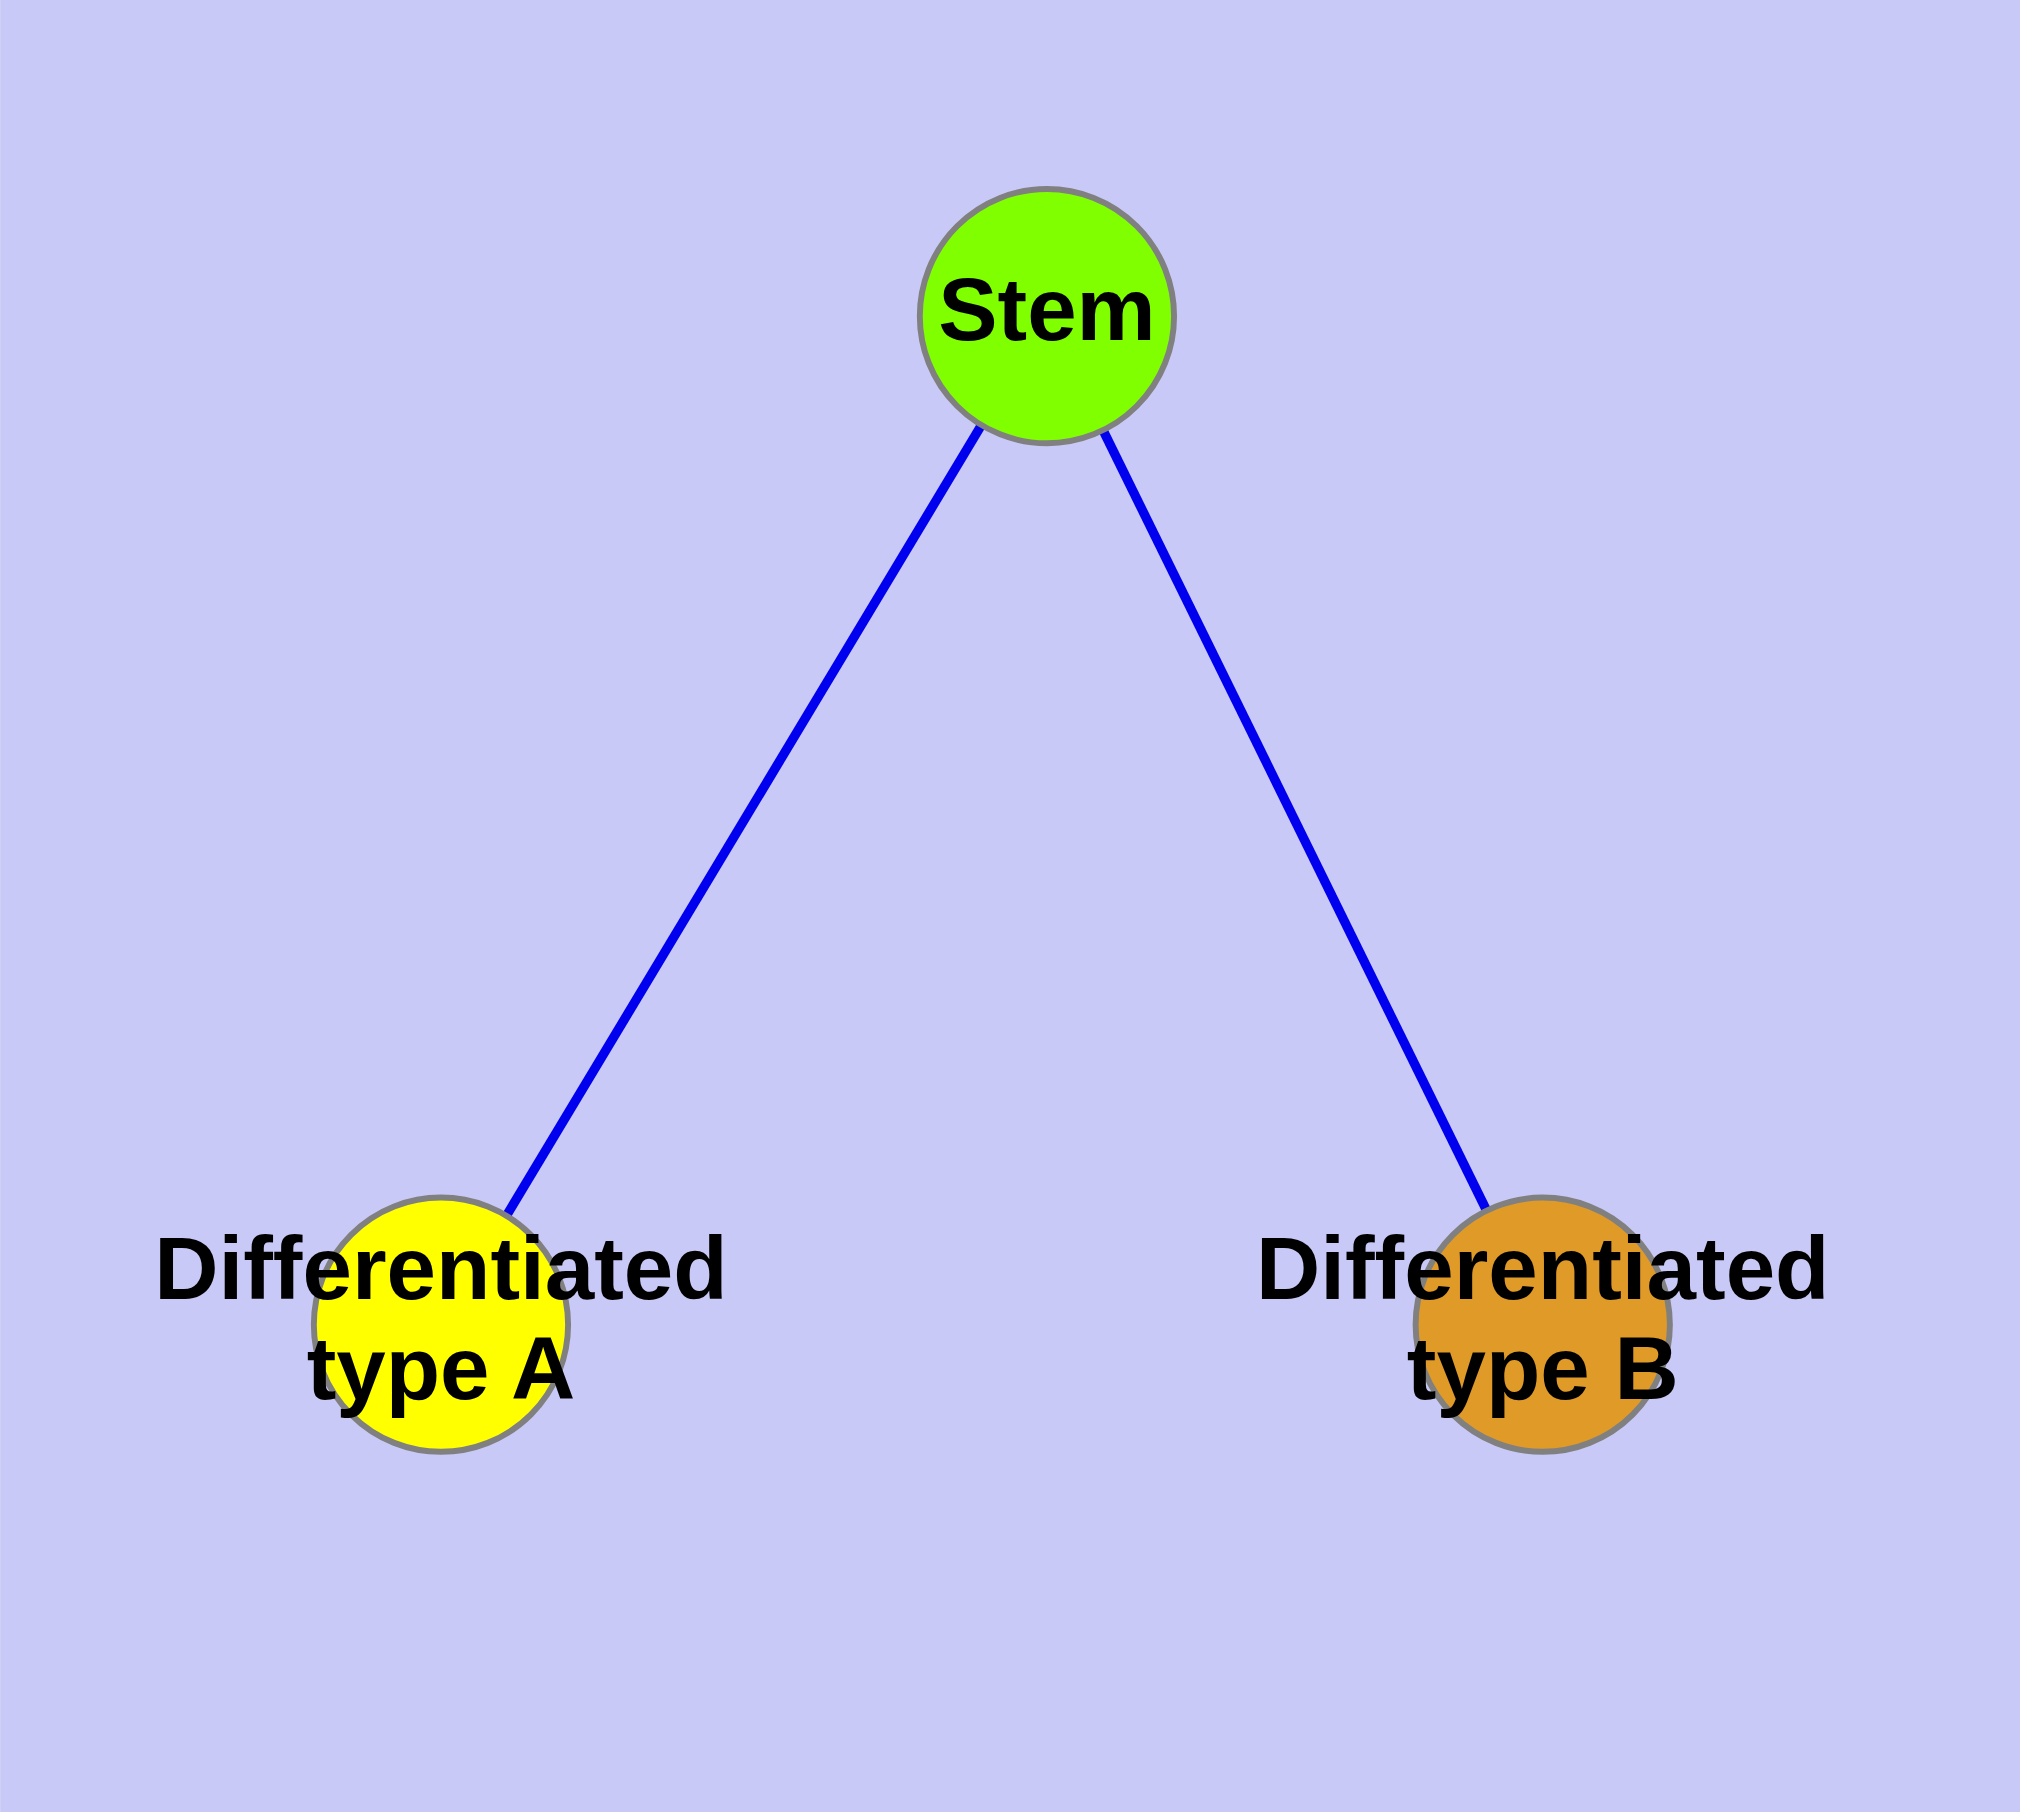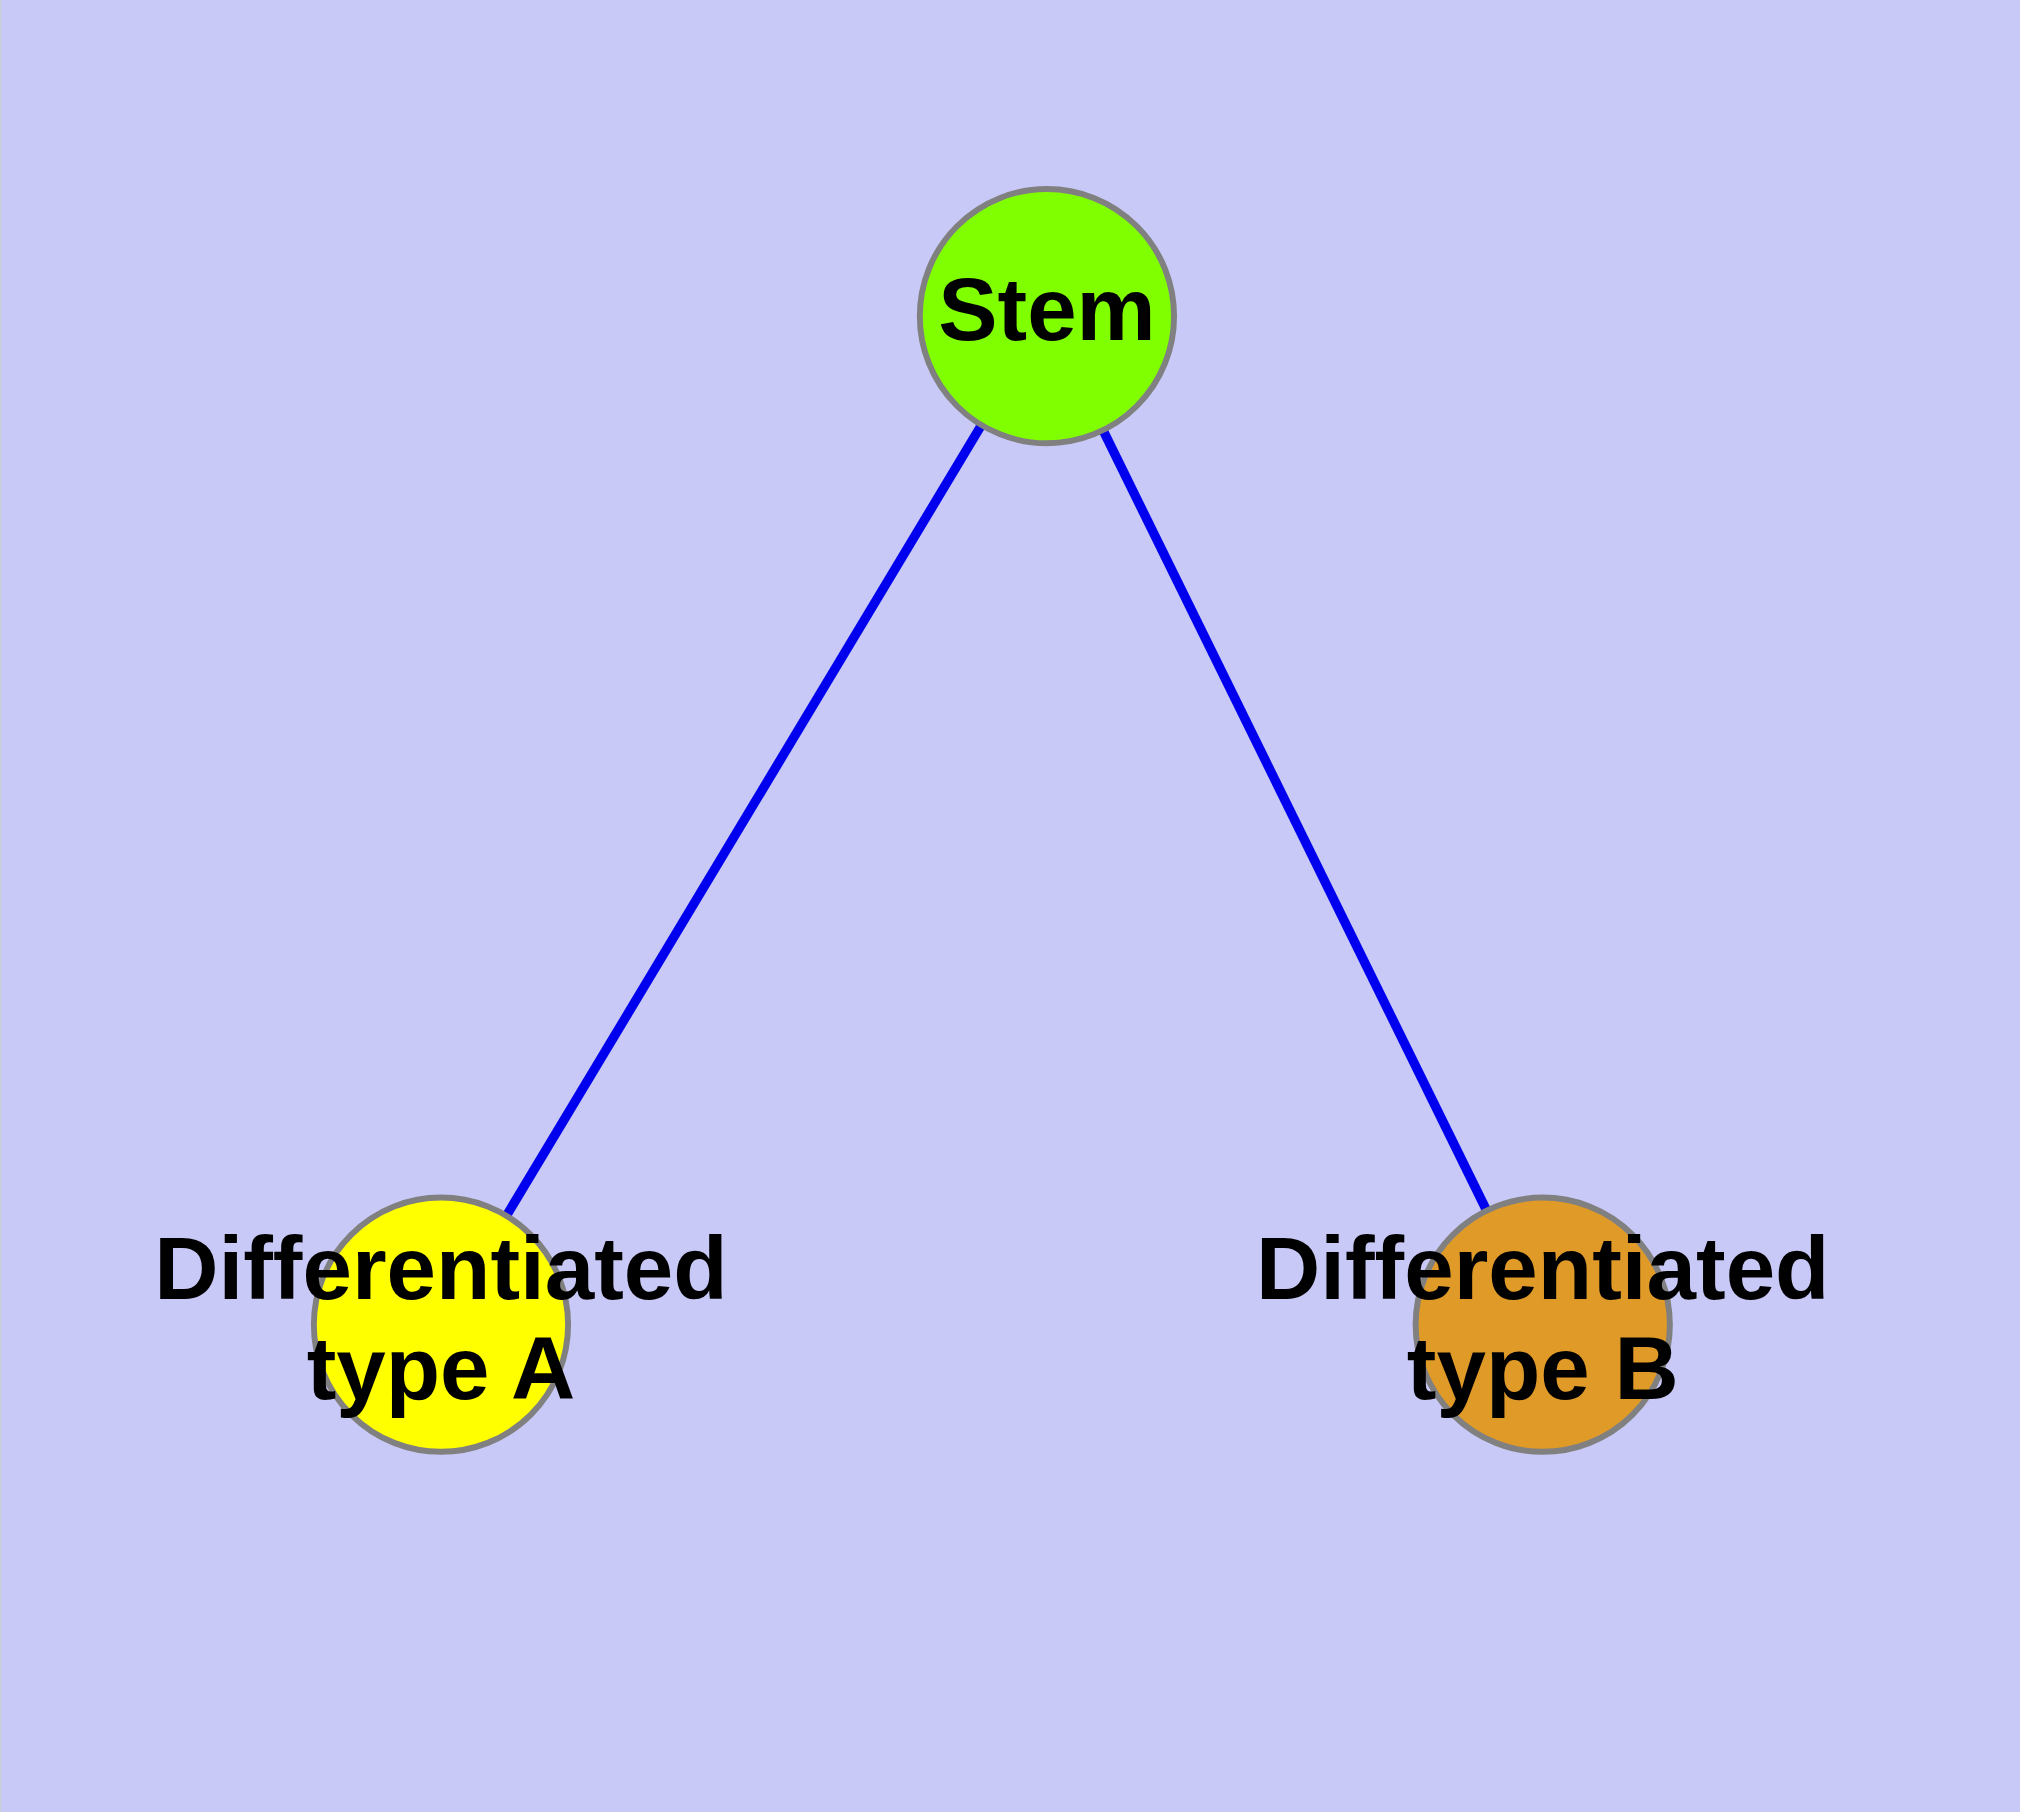--- a/index.html
+++ b/index.html
@@ -29,21 +29,21 @@
     font-size: 105px;
     fill: #000000;
     text-anchor: middle;
     dominant-baseline: middle;
     white-space: pre;
   }
 </style>
 </head>
 <body>
 
-<div id="canvas" style="width: 2021px; height: 1812px; background: #bef264;">
+<div id="canvas" style="width: 2021px; height: 1812px; background: #e5e5e5;">
   <svg id="graph-svg" viewBox="0 0 2384 2138" xmlns="http://www.w3.org/2000/svg" style="width: 2021px; height: 1812px;">
 
     <rect id="bg-rect" x="0" y="0" width="2384" height="2138" fill="#c9c9f7"></rect>
 
     <g id="edges-layer">
       <line id="edge-stem-diff_a" x1="1159.8063060912184" y1="498.1475465055247" x2="595.1936939087816" y2="1437.8524534944754" stroke="#0000ee" stroke-width="11" stroke-linecap="butt"></line>
       <line id="edge-stem-diff_b" x1="1299.4108672044365" y1="504.02381533893924" x2="1755.5891327955635" y2="1431.9761846610609" stroke="#0000ee" stroke-width="11" stroke-linecap="butt"></line>
     </g>
 
     <g id="nodes-layer">

